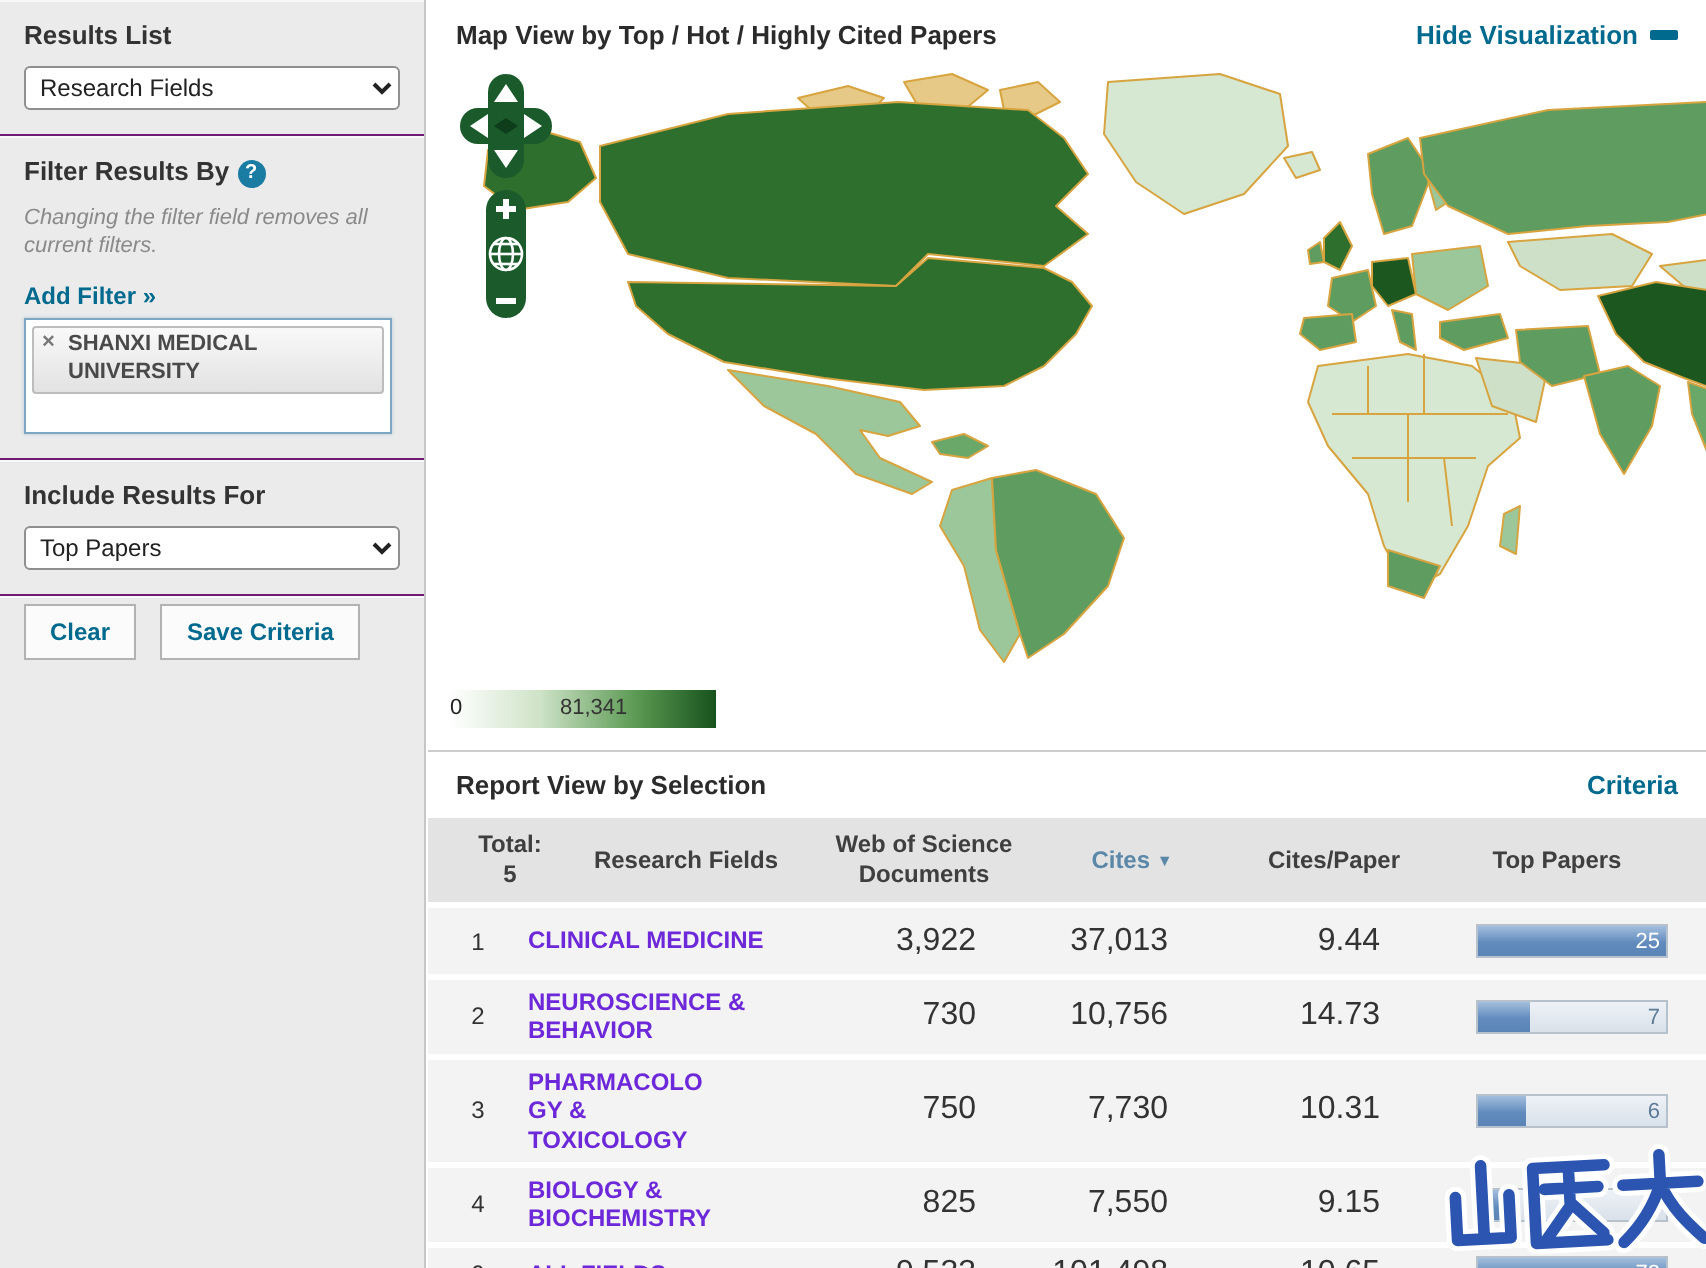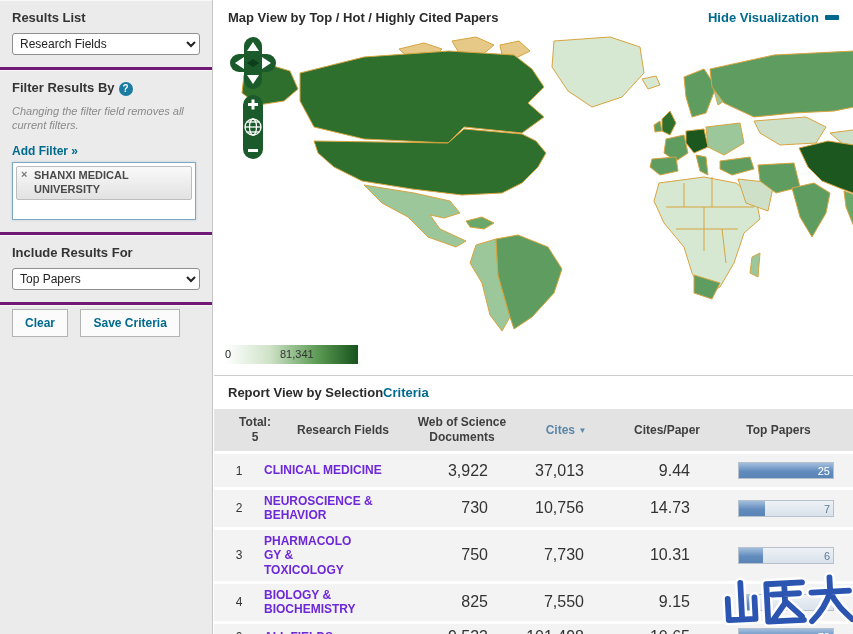--- a/index.html
+++ b/index.html
@@ -6,21 +6,21 @@
   html,body { width:853px; height:634px; }
   body {
     font-family:"Liberation Sans", sans-serif;
     background:#ffffff; color:#333; position:relative; overflow:hidden;
   }
   
   .sidebar {
     position:absolute; left:0; top:0; width:213px; height:634px;
     background:#ebebeb; border-right:1px solid #c6c6c6;
   }
-  .side-section { padding:10px 12px 12px 12px; border-bottom:3px solid #701a75; box-shadow:0 1px 0 #f8f8f8 inset; }
+  .side-section { padding:10px 12px 12px 12px; border-bottom:1px solid #701a75; box-shadow:0 1px 0 #f8f8f8 inset; }
   .side-section.last { border-bottom:none; }
   .side-heading { font-size:13px; font-weight:bold; color:#333; margin-bottom:8px; }
   .side-select {
     width:188px; height:22px; font-size:12px; color:#222;
     border:1px solid #8f8f8f; border-radius:3px; background:#ffffff;
     font-family:"Liberation Sans", sans-serif; padding:0 3px;
   }
   .help-badge {
     display:inline-block; width:14px; height:14px; border-radius:50%;
     background:#1a7ba3; color:#fff; font-size:10px; font-weight:bold;
@@ -55,21 +55,21 @@
   .map-controls { position:absolute; left:16px; top:4px; }
   .legend-row { position:relative; margin:8px 0 0 8px; width:150px; height:20px; }
   .legend-bar {
     position:absolute; left:0; top:0; width:136px; height:19px;
     background:linear-gradient(90deg,#ffffff 2%, #cfe3c8 35%, #5d9b55 70%, #175а1c 100%);
     background:linear-gradient(90deg,#ffffff 2%, #cfe3c8 35%, #5d9b55 70%, #17531c 100%);
   }
   .legend-min { position:absolute; left:3px; top:3px; font-size:11px; color:#222; }
   .legend-max { position:absolute; left:58px; top:3px; font-size:11px; color:#333; }
   .hrule { border-top:1px solid #cccccc; margin-top:10px; }
-  .report-header { display:flex; justify-content:flex-start; align-items:center; padding:9px 14px; }
+  .report-header { display:flex; justify-content:space-between; align-items:center; padding:9px 14px; }
   .report-title { font-size:13px; font-weight:bold; color:#2b2b2b; }
   .customize-link { font-size:13px; font-weight:bold; color:#006a8e; cursor:pointer; }
   
   .grid { display:grid; grid-template-columns:50px 126px 112px 96px 106px 1fr; align-items:center; }
   .thead { background:#e3e3e3; padding:6px 16px; min-height:38px; }
   .th { font-size:12px; font-weight:bold; color:#3f3f3f; text-align:center; line-height:1.25; }
   .th-sort { color:#5b87a8; cursor:pointer; }
   .sort-caret { font-size:8px; vertical-align:1px; }
   .tbody { margin-top:3px; }
   .trow { background:#f3f3f3; border-bottom:3px solid #ffffff; padding:4px 0; }

